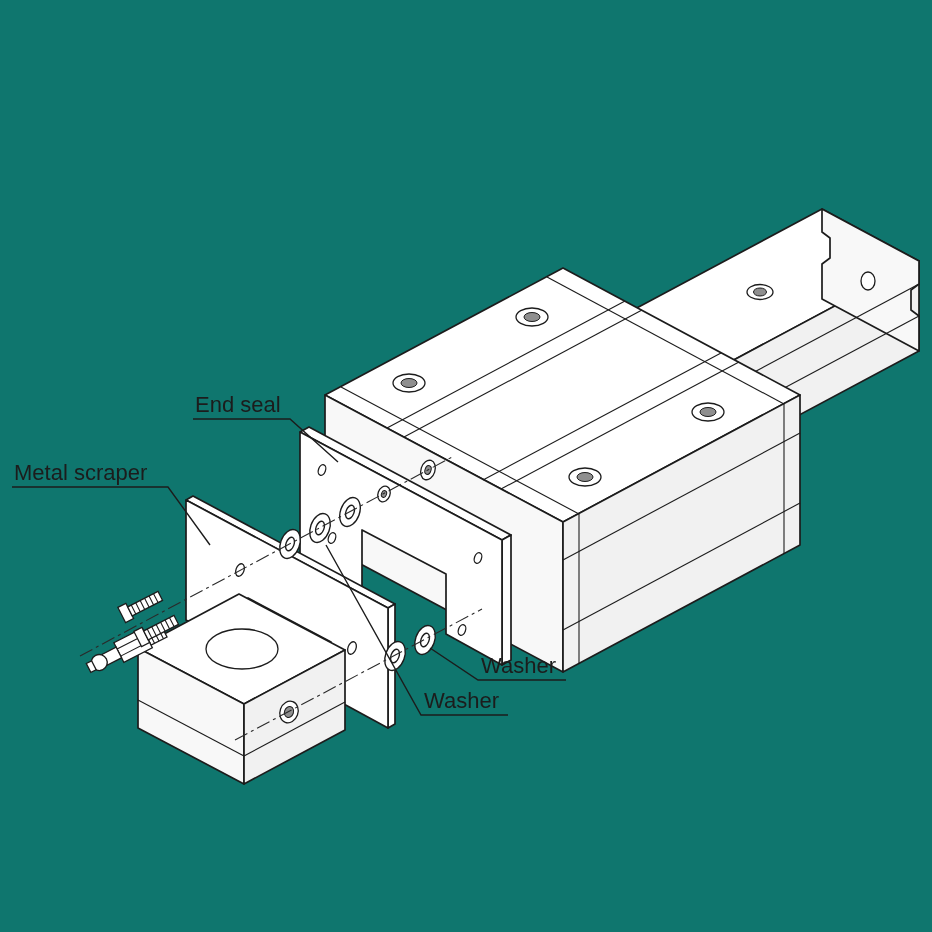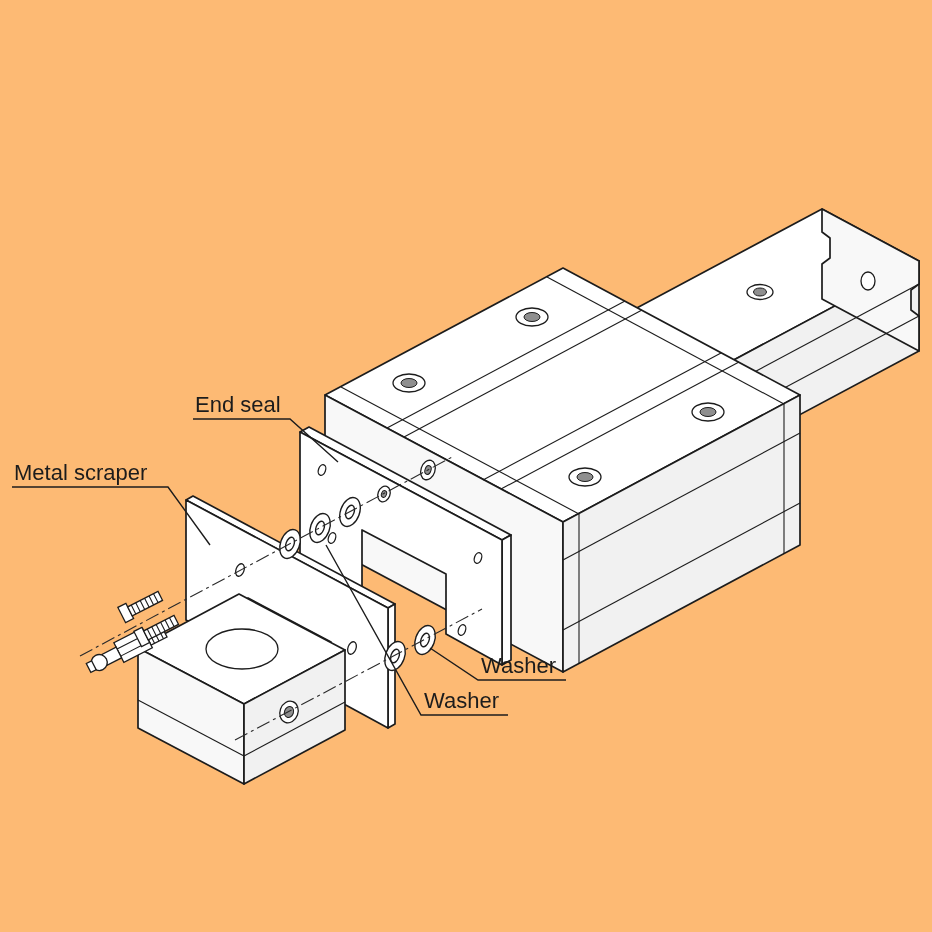--- a/index.html
+++ b/index.html
@@ -1,17 +1,17 @@
 <!DOCTYPE html>
 <html><head>
 <meta charset="utf-8">
 <style>
   html,body{margin:0;padding:0;background:#ffffff;}
   .stage{
-    position:relative;width:932px;height:932px;background:#fdba74;
+    position:relative;width:932px;height:932px;background:#0f766e;
     font-family:"Liberation Sans", sans-serif;overflow:hidden;
   }
   svg{display:block;}
   .outline{fill:#ffffff;stroke:#1c1c1c;stroke-width:1.7;stroke-linejoin:round;}
   .shade{fill:#f1f1f1;stroke:#1c1c1c;stroke-width:1.7;stroke-linejoin:round;}
   .shade2{fill:#f8f8f8;stroke:#1c1c1c;stroke-width:1.7;stroke-linejoin:round;}
   .detail{fill:none;stroke:#1c1c1c;stroke-width:1.1;}
   .holeOuter{fill:#ffffff;stroke:#1c1c1c;stroke-width:1.3;}
   .holeInner{fill:#8f8f8f;stroke:#1c1c1c;stroke-width:1;}
   .ring{fill:#ffffff;stroke:#1c1c1c;stroke-width:1.4;}

